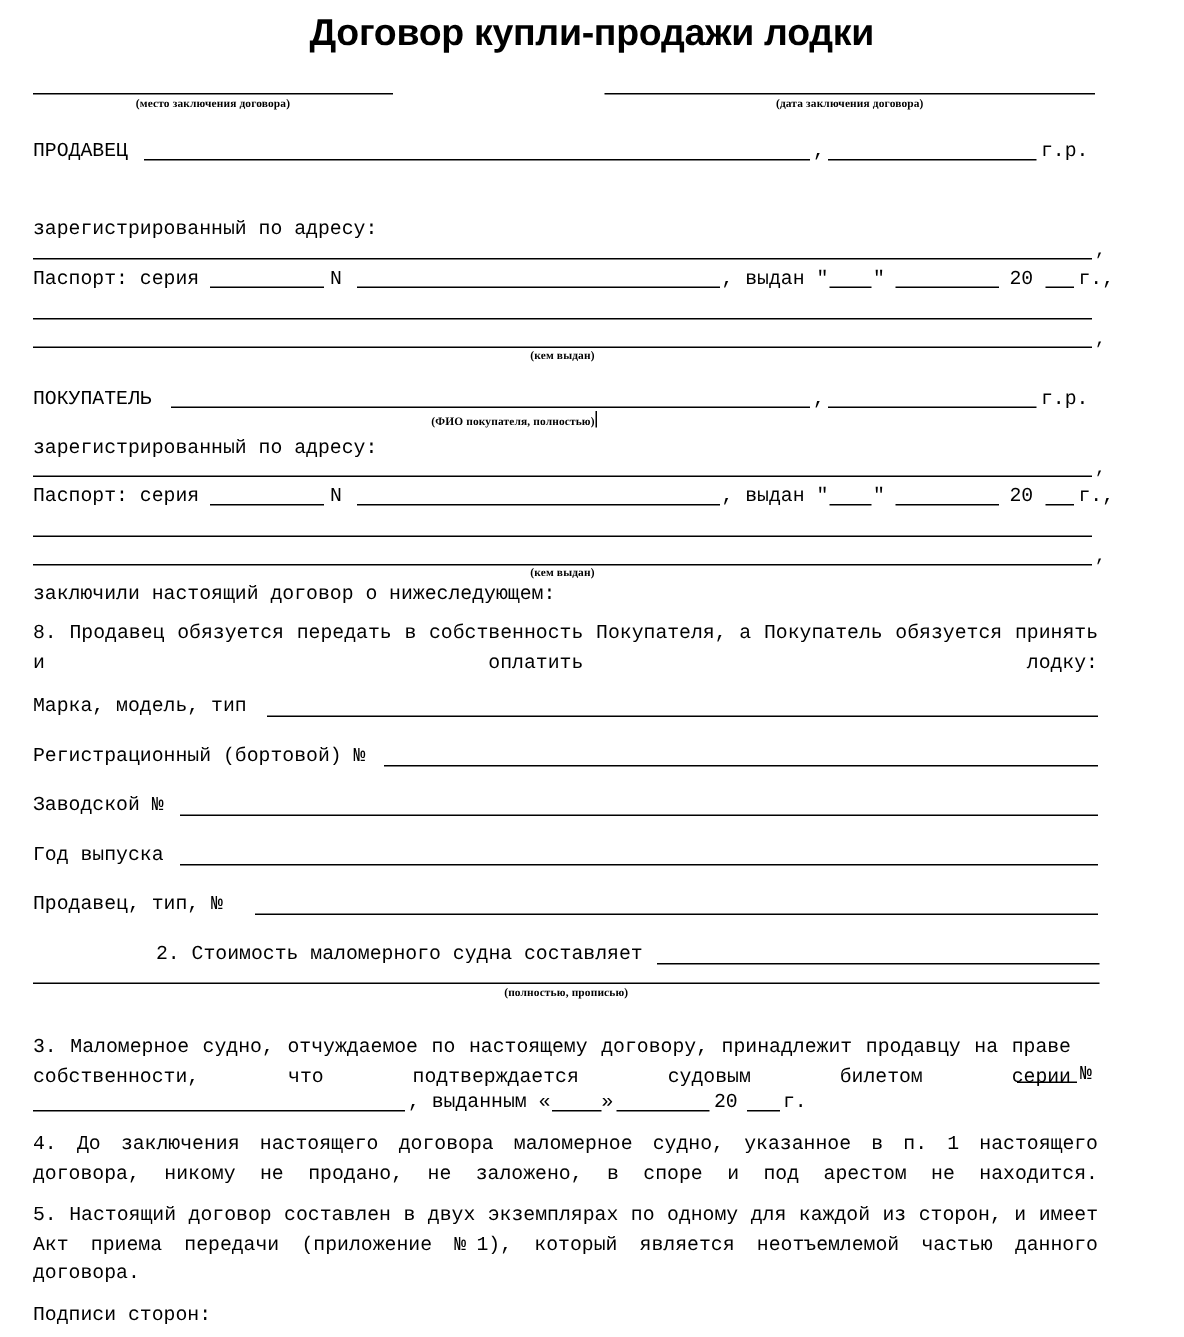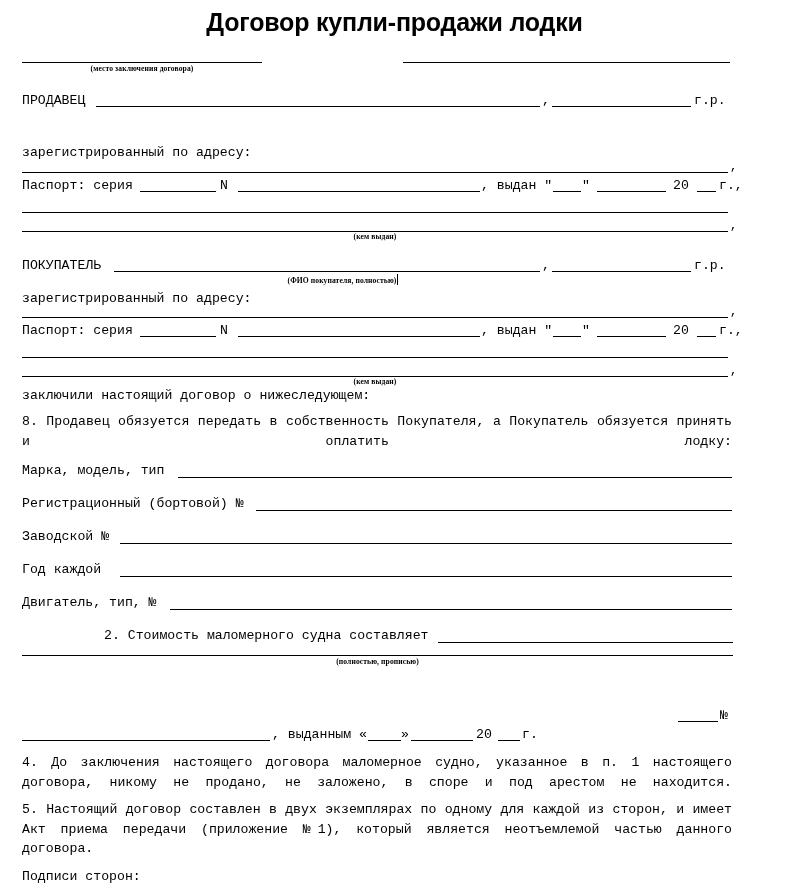--- a/index.html
+++ b/index.html
@@ -53,20 +53,21 @@
 <body>
 
 <div class="page">
 
   <div class="title">Договор купли-продажи лодки</div>
 
   <div class="rule" style="left:22px;top:62px;width:240px;"></div>
   <div class="cap" style="left:22px;top:64px;width:240px;">(место заключения договора)</div>
 
   <div class="rule" style="left:403px;top:62px;width:327px;"></div>
+  <div class="cap" style="left:403px;top:64px;width:327px;">(дата заключения договора)</div>
 
   <div class="row" style="left:22px;top:93px;">ПРОДАВЕЦ</div>
   <div class="rule" style="left:96px;top:106px;width:444px;"></div>
   <div class="row" style="left:542px;top:93px;">,</div>
   <div class="rule" style="left:552px;top:106px;width:139px;"></div>
   <div class="row" style="left:694px;top:93px;">г.р.</div>
 
   <div class="row" style="left:22px;top:145px;">зарегистрированный по адресу:</div>
   <div class="rule" style="left:22px;top:172px;width:706px;"></div>
   <div class="row" style="left:730px;top:160px;font-size:12px;">,</div>
@@ -124,31 +125,34 @@
 
   <div class="row" style="left:22px;top:463px;">Марка, модель, тип</div>
   <div class="rule" style="left:178px;top:477px;width:554px;"></div>
 
   <div class="row" style="left:22px;top:496px;">Регистрационный (бортовой) №</div>
   <div class="rule" style="left:256px;top:510px;width:476px;"></div>
 
   <div class="row" style="left:22px;top:529px;">Заводской №</div>
   <div class="rule" style="left:120px;top:543px;width:612px;"></div>
 
-  <div class="row" style="left:22px;top:562px;">Год каждой</div>
+  <div class="row" style="left:22px;top:562px;">Год выпуска</div>
   <div class="rule" style="left:120px;top:576px;width:612px;"></div>
 
-  <div class="row" style="left:22px;top:595px;">Двигатель, тип, №</div>
+  <div class="row" style="left:22px;top:595px;">Продавец, тип, №</div>
   <div class="rule" style="left:170px;top:609px;width:562px;"></div>
 
   <div class="row" style="left:72px;top:628px;margin-left:32px;">2. Стоимость маломерного судна составляет</div>
   <div class="rule" style="left:438px;top:642px;width:295px;"></div>
   <div class="rule" style="left:22px;top:655px;width:711px;"></div>
   <div class="cap" style="left:22px;top:657px;width:711px;">(полностью, прописью)</div>
 
+  <div class="para" style="left:22px;top:688px;width:692px;">
+    <span class="indent"></span><span>3. Маломерное судно, отчуждаемое по настоящему договору, принадлежит продавцу на праве собственности, что подтверждается судовым билетом серии</span>
+  </div>
   <div class="rule" style="left:678px;top:721px;width:40px;"></div>
   <div class="row" style="left:720px;top:708px;">№</div>
 
   <div class="rule" style="left:22px;top:740px;width:248px;"></div>
   <div class="row" style="left:272px;top:727px;">, выданным «</div>
   <div class="rule" style="left:368px;top:740px;width:33px;"></div>
   <div class="row" style="left:401px;top:727px;">»</div>
   <div class="rule" style="left:411px;top:740px;width:62px;"></div>
   <div class="row" style="left:476px;top:727px;">20</div>
   <div class="rule" style="left:498px;top:740px;width:22px;"></div>

